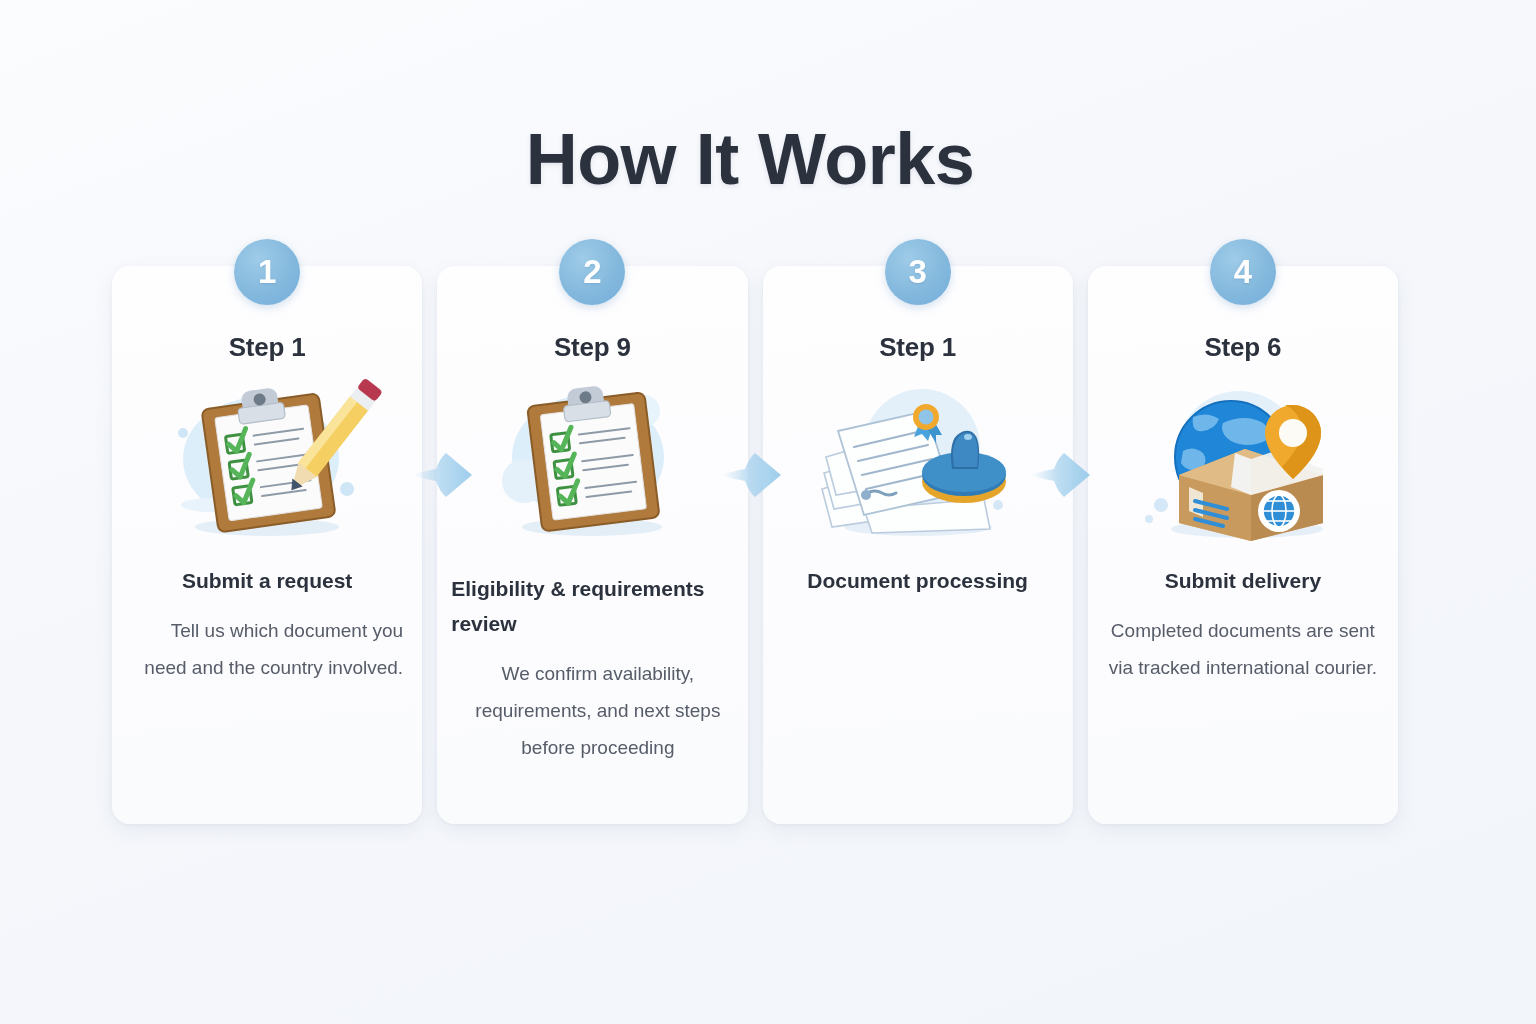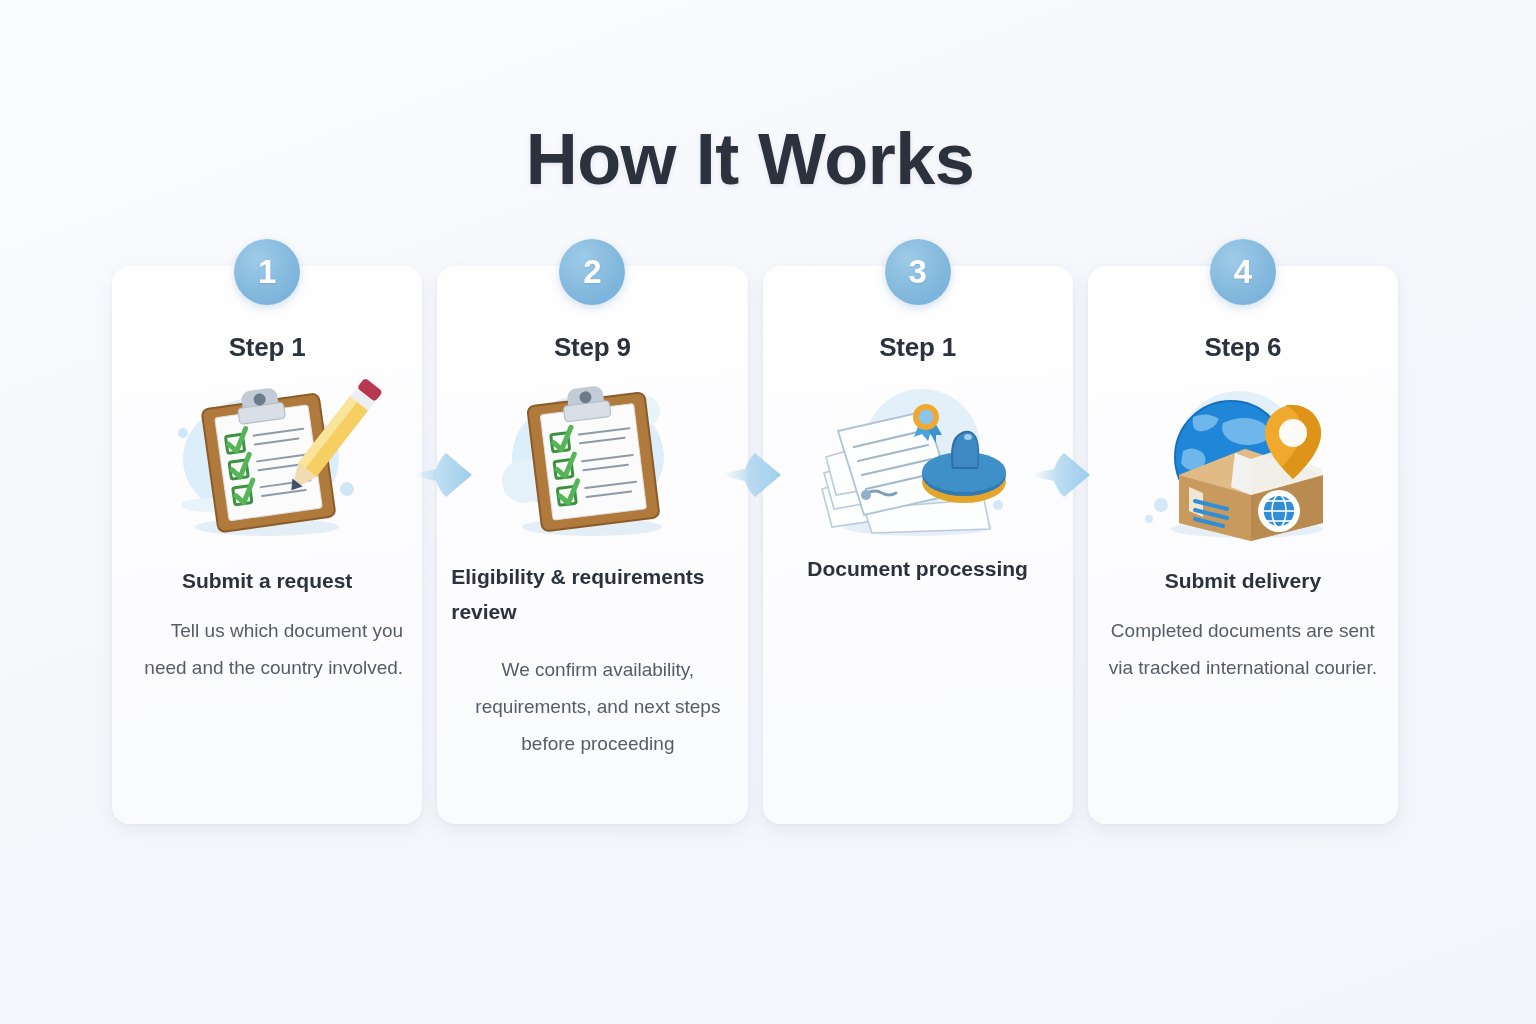--- a/index.html
+++ b/index.html
@@ -66,23 +66,23 @@
     margin-top:14px;
     font-size:19px;
     color:#565c68;
     text-align:center;
     line-height:37px;
     padding:0 12px;
     max-width:292px;
     font-weight:normal;
   }
   .card-1 .step-body{max-width:272px;text-align:right;}
-  .card-2 .step-subtitle{margin-top:12px;}
-  .card-2 .step-body{margin-top:22px;max-width:300px;padding-left:23px;}
-  .card-3 .step-subtitle{margin-top:4px;}
+  .card-2 .step-subtitle{margin-top:24px;}
+  .card-2 .step-body{margin-top:14px;max-width:300px;padding-left:23px;}
+  .card-3 .step-subtitle{margin-top:16px;}
   .card-3 .step-body{margin-top:6px;max-width:300px;}
   .arrow{
     position:absolute;top:444px;
     width:64px;height:62px;z-index:4;
     pointer-events:none;
   }
   .arrow svg{width:100%;height:100%;display:block;}
   .arrow-1{left:412px;}
   .arrow-2{left:721px;}
   .arrow-3{left:1030px;}

